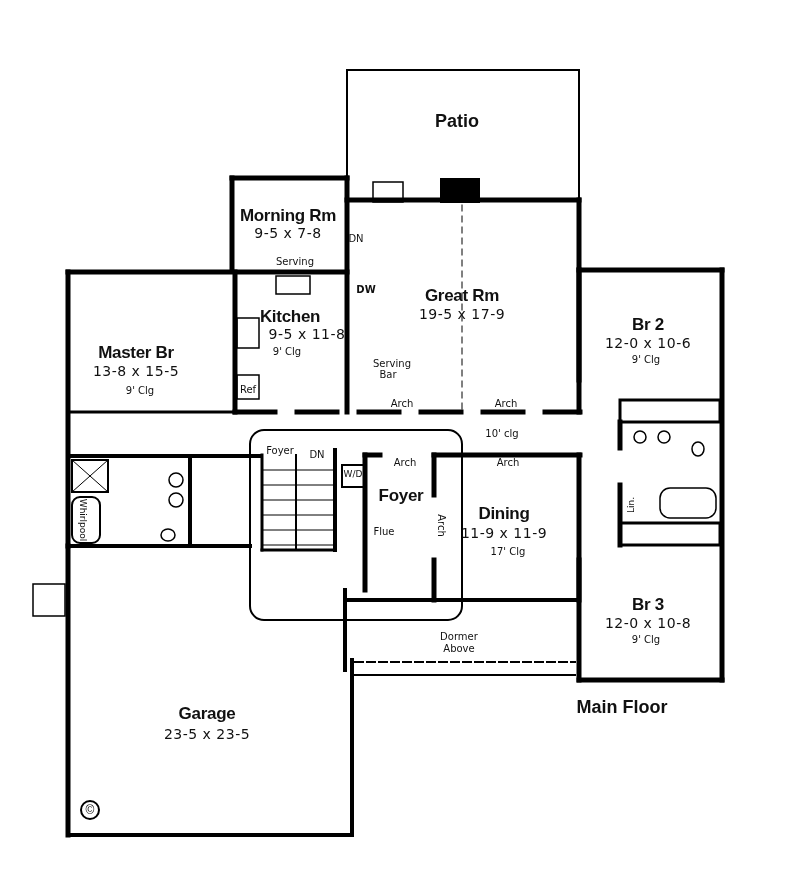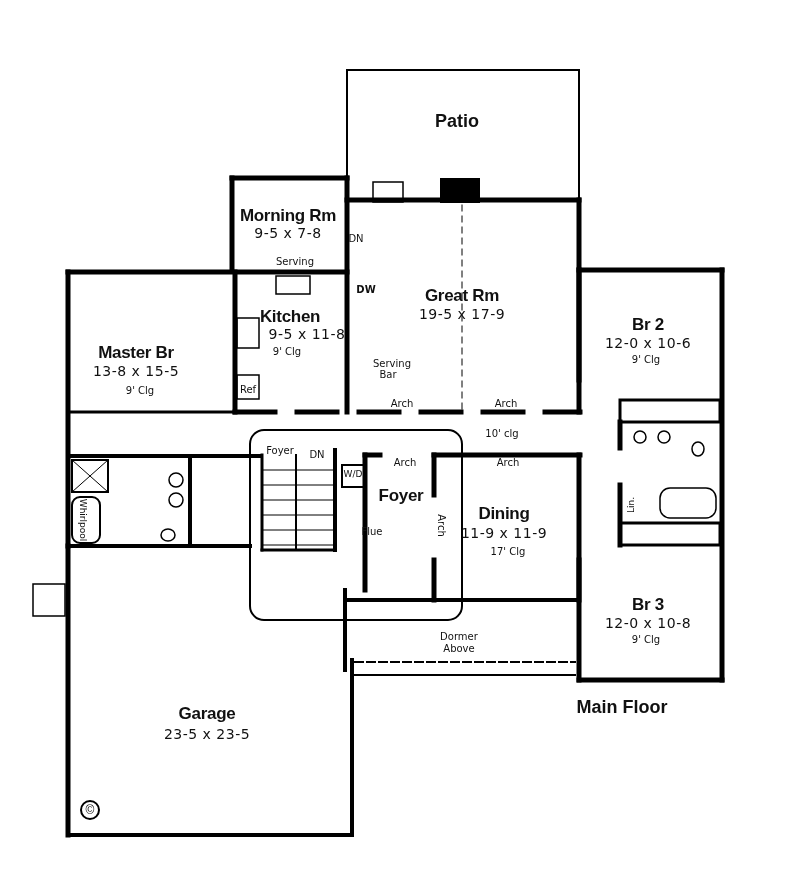--- a/index.html
+++ b/index.html
@@ -157,19 +157,19 @@
 <div class="lbl small" style="left:392px; top:358px;">Serving</div>
 <div class="lbl small" style="left:388px; top:369px;">Bar</div>
 <div class="lbl small" style="left:402px; top:398px;">Arch</div>
 <div class="lbl small" style="left:506px; top:398px;">Arch</div>
 <div class="lbl small" style="left:502px; top:428px;">10' clg</div>
 <div class="lbl small" style="left:405px; top:457px;">Arch</div>
 <div class="lbl small" style="left:508px; top:457px;">Arch</div>
 <div class="lbl small" style="left:280px; top:445px;">Foyer</div>
 <div class="lbl small" style="left:317px; top:449px;">DN</div>
 <div class="lbl small" style="left:353px; top:470px; font-size:9px;">W/D</div>
-<div class="lbl small" style="left:372px; top:526px;">Flue</div>
+<div class="lbl small" style="left:384px; top:526px;">Flue</div>
 <div style="position:absolute; left:623px; top:500px; font-size:9px; font-family:'DejaVu Sans',sans-serif; transform:rotate(-90deg);">Lin.</div>
 <div style="position:absolute; left:62px; top:515px; font-size:9px; font-family:'DejaVu Sans',sans-serif; transform:rotate(90deg);">Whirlpool</div>
 <div style="position:absolute; left:430px; top:520px; font-size:10px; font-family:'DejaVu Sans',sans-serif; transform:rotate(90deg);">Arch</div>
 <div class="lbl small" style="left:459px; top:631px;">Dormer</div>
 <div class="lbl small" style="left:459px; top:643px;">Above</div>
 </div>
 
 </body></html>

